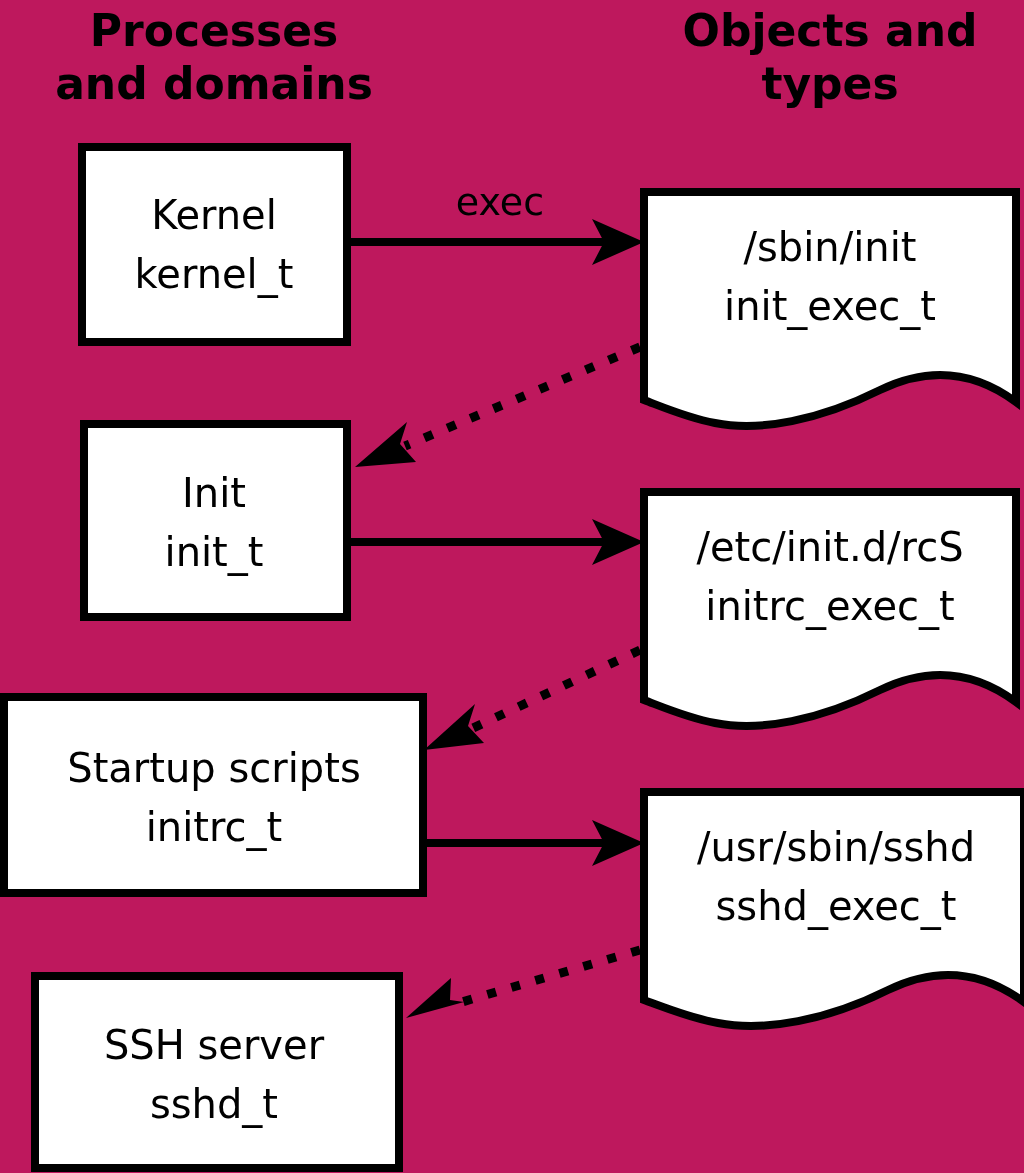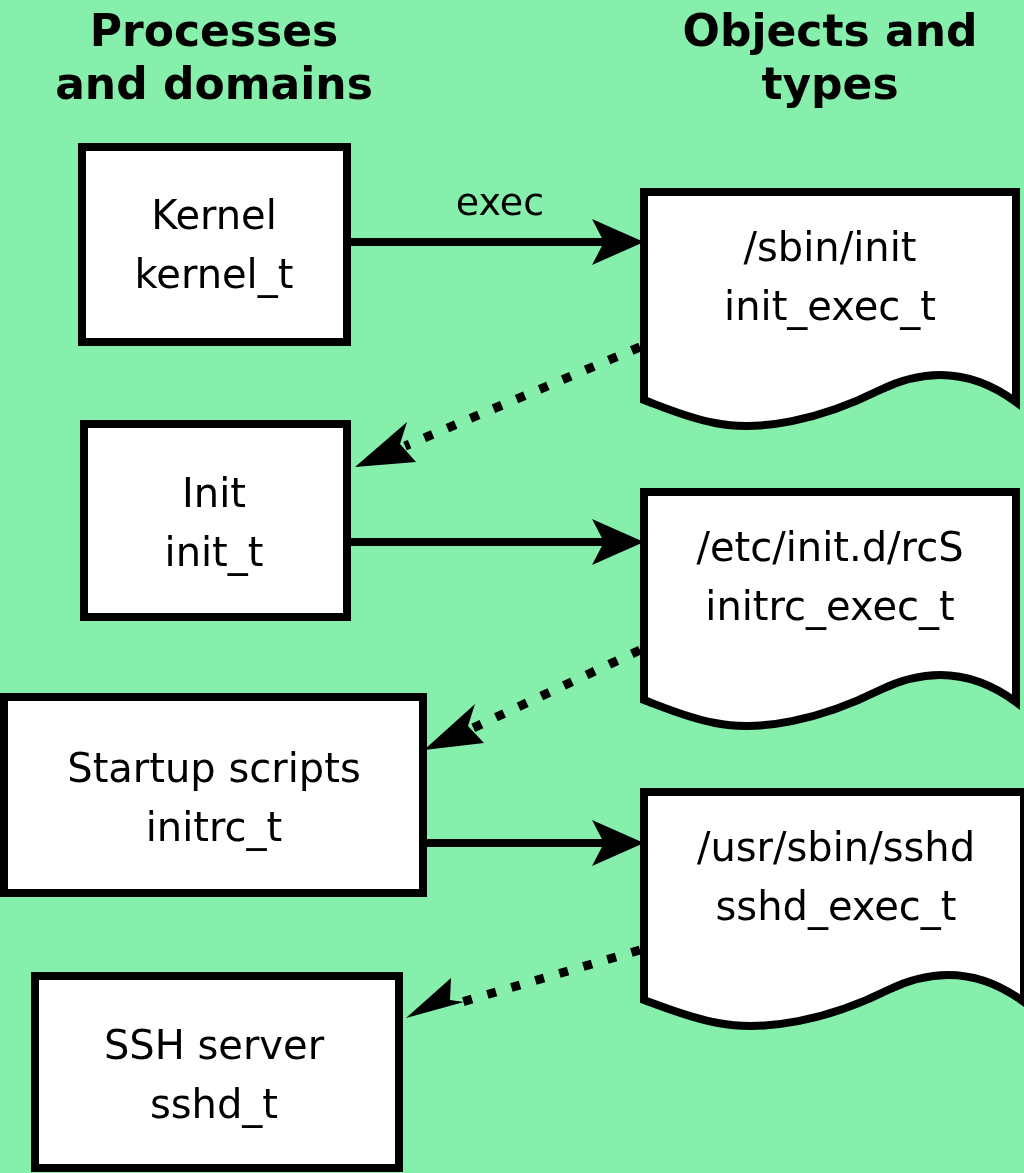--- a/index.html
+++ b/index.html
@@ -4,21 +4,21 @@
 <style>
   html, body {
     margin: 0;
     padding: 0;
     background: #ffffff;
   }
   #page {
     position: relative;
     width: 1024px;
     height: 1173px;
-    background: #86efac;
+    background: #be185d;
     overflow: hidden;
     font-family: "DejaVu Sans", sans-serif;
   }
   #diagram-svg {
     position: absolute;
     left: 0;
     top: 0;
     width: 1024px;
     height: 1173px;
   }

